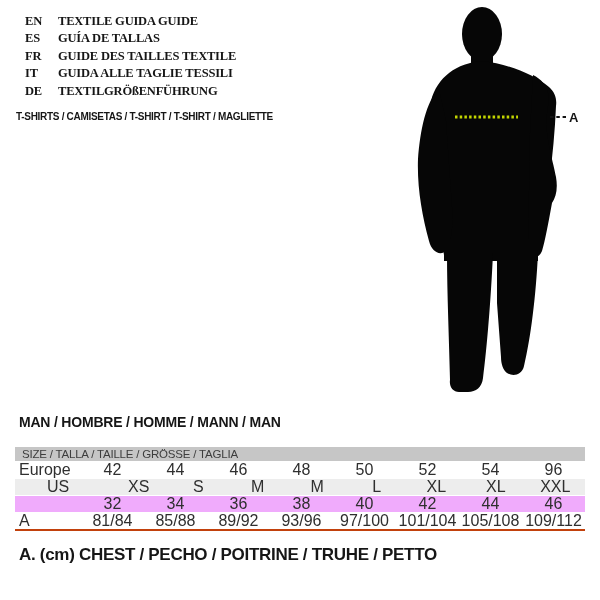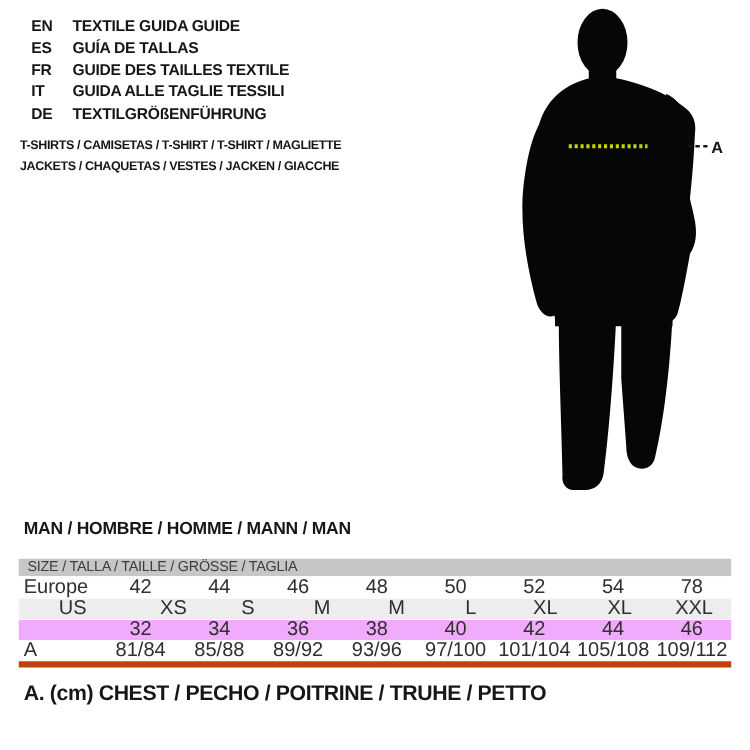--- a/index.html
+++ b/index.html
@@ -2,30 +2,30 @@
 <html><head>
 <meta charset="utf-8">
 <style>
   html,body{margin:0;padding:0;background:#fff;}
   .page{
     position:relative;width:600px;height:600px;background:#ffffff;overflow:hidden;
     font-family:"Liberation Sans", sans-serif;color:#161616;
   }
   
   .lang-list{position:absolute;left:25px;top:13px;}
-  .lang-row{display:flex;line-height:17.4px;font-size:12.5px;font-weight:700;letter-spacing:-0.2px;}
+  .lang-row{display:flex;line-height:17.4px;font-size:12.5px;font-weight:700;letter-spacing:-0.2px;font-family:Liberation Serif, serif;}
   .lang-code{width:33px;}
   
   .categories{position:absolute;left:16px;top:109px;font-size:10px;font-weight:700;letter-spacing:-0.3px;line-height:16.5px;}
   
   .figure{position:absolute;left:413px;top:3px;width:170px;height:392px;}
   
   .section-title{position:absolute;left:19px;top:414px;font-size:14px;font-weight:700;letter-spacing:-0.2px;}
   
-  .size-table{position:absolute;left:15px;top:447px;width:570px;border-bottom:5px solid #c2410c;}
+  .size-table{position:absolute;left:15px;top:447px;width:570px;border-bottom:2px solid #c2410c;}
   .thead{background:#c6c6c6;color:#3d3d3d;font-size:11.5px;height:14px;line-height:14px;padding-left:7px;letter-spacing:-0.2px;}
   .trow{display:flex;height:16px;line-height:16px;font-size:16px;color:#2f2f2f;border-top:1px solid #ffffff;}
   .trow.stripe-a{background:#ededed;padding-left:28px;}
   .trow.stripe-b{background:#f0abfc;}
   .tlabel{width:62px;padding-left:4px;text-align:left;}
   .tcell{flex:1;text-align:center;}
   
   .footnote{position:absolute;left:19px;top:545px;font-size:17px;font-weight:700;letter-spacing:-0.3px;}
 </style>
 </head>
@@ -51,21 +51,20 @@
       <span class="lang-label">GUIDA ALLE TAGLIE TESSILI</span>
     </div>
     <div class="lang-row">
       <span class="lang-code">DE</span>
       <span class="lang-label">TEXTILGRÖßENFÜHRUNG</span>
     </div>
   </div>
 
   <div class="categories">
     <div>T-SHIRTS / CAMISETAS / T-SHIRT / T-SHIRT / MAGLIETTE</div>
-    <div>JACKETS / CHAQUETAS / VESTES / JACKEN / GIACCHE</div>
   </div>
 
   <svg class="figure" viewBox="0 0 170 392" xmlns="http://www.w3.org/2000/svg">
     <g fill="#060606">
       <ellipse cx="69" cy="31" rx="20" ry="27"></ellipse>
       <rect x="58" y="42" width="22" height="22"></rect>
       <path d="M18,98 C24,74 44,60 69,58 C96,61 122,72 136,84 C142,89 144,96 143,103 C141,152 133,207 125,252 L31,252 C23,204 17,150 18,98 Z"></path>
       <path d="M26,86 C13,98 7,128 5,156 C4,184 9,212 16,238 C19,250 29,254 34,246 C39,237 40,222 39,204 L33,118 Z"></path>
       <path d="M120,72 C128,76 134,82 136,94 C135,106 133,114 133,122 C136,148 141,162 143,174 C145,186 143,194 139,200 C135,222 132,238 129,248 C125,258 114,256 115,244 L117,130 Z"></path>
       <rect x="31" y="236" width="94" height="22"></rect>
@@ -84,21 +83,21 @@
 
     <div class="trow">
       <div class="tlabel">Europe</div>
       <div class="tcell">42</div>
       <div class="tcell">44</div>
       <div class="tcell">46</div>
       <div class="tcell">48</div>
       <div class="tcell">50</div>
       <div class="tcell">52</div>
       <div class="tcell">54</div>
-      <div class="tcell">78</div>
+      <div class="tcell">96</div>
     </div>
 
     <div class="trow stripe-a">
       <div class="tlabel">US</div>
       <div class="tcell">XS</div>
       <div class="tcell">S</div>
       <div class="tcell">M</div>
       <div class="tcell">M</div>
       <div class="tcell">L</div>
       <div class="tcell">XL</div>

